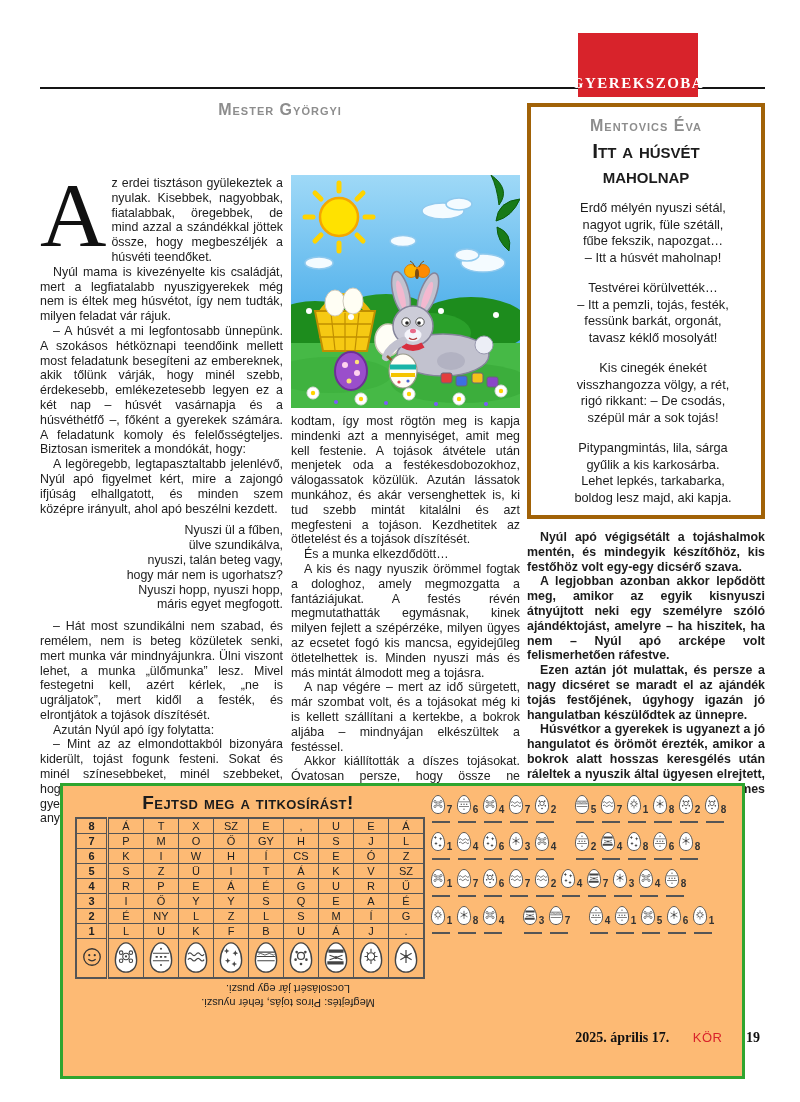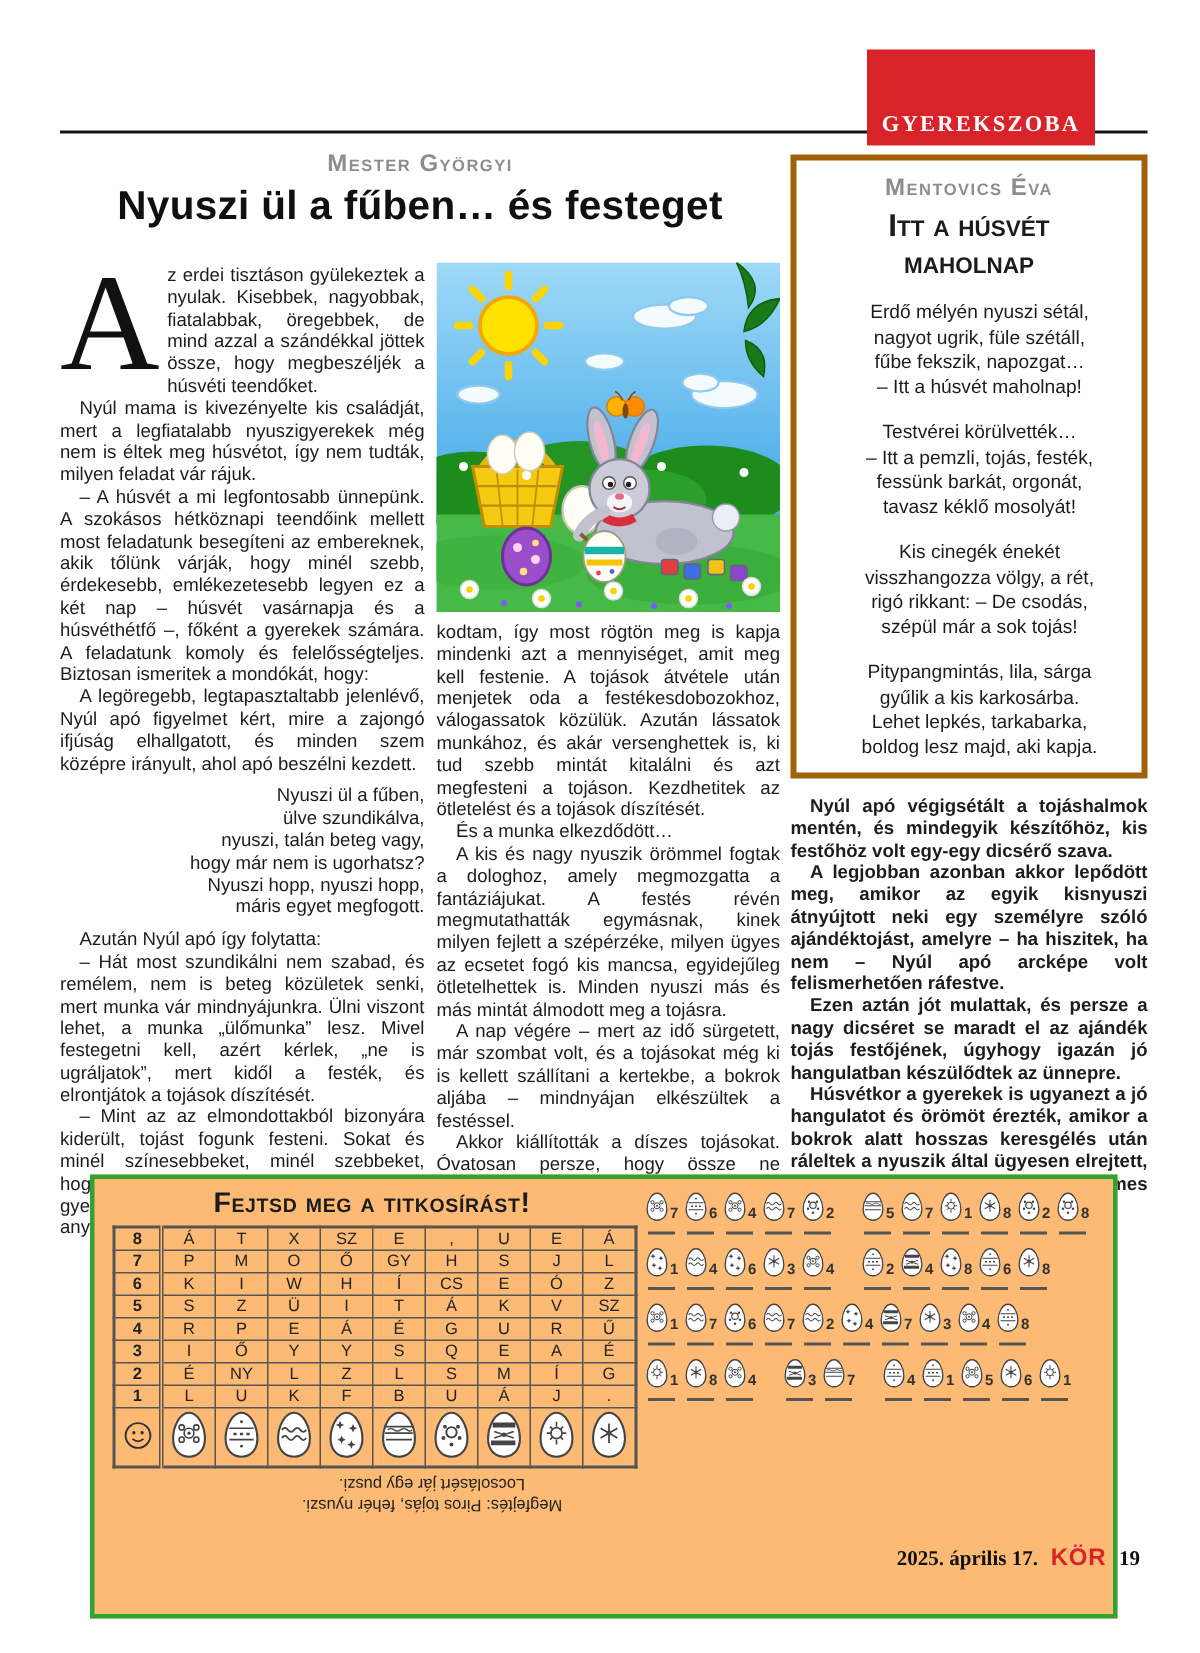--- a/index.html
+++ b/index.html
@@ -2,21 +2,21 @@
 <html lang="hu"><head>
 <meta charset="utf-8">
 <style>
   html,body{margin:0;padding:0;}
   body{width:800px;height:1102px;background:#fff;position:relative;
        font-family:"Liberation Sans",sans-serif;color:#1c1c1c;overflow:hidden;}
   .abs{position:absolute;}
 
   
   #top-rule{position:absolute;left:40px;top:87px;width:725px;height:2px;background:#151515;}
-  #section-box{position:absolute;left:578px;top:33px;width:152px;height:64px;background:#d8232b;
+  #section-box{position:absolute;left:578px;top:33px;width:120px;height:64px;background:#d8232b;
     display:flex;align-items:flex-end;justify-content:center;padding-bottom:5px;box-sizing:border-box;}
   #section-box span{color:#fff;font-family:"Liberation Serif",serif;font-weight:bold;
     font-size:15px;letter-spacing:1.5px;}
 
   
   #title-block{position:absolute;left:40px;top:101px;width:480px;text-align:center;}
   .author{font-variant:small-caps;color:#8d8d8d;font-size:16px;letter-spacing:1px;font-weight:600;}
   #main-title{font-size:27px;font-weight:bold;color:#101010;margin-top:3px;letter-spacing:0.2px;}
 
   
@@ -56,51 +56,50 @@
   .egg-unit{display:flex;flex-direction:column;align-items:center;width:24px;}
   .egg-unit .pair{display:flex;align-items:flex-end;}
   .enum{font-size:10px;font-weight:bold;color:#333;margin-left:1px;line-height:10px;}
   .dash{width:18px;height:2px;background:#555;margin-top:6px;}
   #solution{position:absolute;left:80px;top:196px;width:290px;transform:rotate(180deg);
     font-size:11px;line-height:13.5px;text-align:center;color:#222;}
 
   
   #footer{position:absolute;left:440px;top:1030px;width:320px;text-align:right;
     font-family:"Liberation Serif",serif;font-weight:bold;font-size:14px;color:#111;}
-  #footer .logo{color:#d8232b;font-family:"Liberation Sans",sans-serif;font-weight:700;
-    font-size:16px;letter-spacing:0.5px;margin:0 5px;}
+  #footer .logo{color:#d8232b;font-family:"Liberation Sans",sans-serif;font-weight:400;
+    font-size:13px;letter-spacing:0.5px;margin:0 20px;}
 </style>
 </head>
 <body>
 
 <div id="top-rule"></div>
 <div id="section-box">
   <span>GYEREKSZOBA</span>
 </div>
 
 <div id="title-block">
   <div class="author">Mester Györgyi</div>
-  <div id="main-title">Nyuszi ül a fűben… és festeget</div>
 </div>
 
 <div id="col1-text" class="col">
     <p class="para noindent"><span class="dropcap">A</span>z erdei tisztáson gyülekeztek a nyulak. Kisebbek, nagyobbak, fiatalabbak, öregebbek, de mind azzal a szándékkal jöttek össze, hogy megbeszéljék a húsvéti teendőket.</p>
     <p class="para">Nyúl mama is kivezényelte kis családját, mert a legfiatalabb nyuszigyerekek még nem is éltek meg húsvétot, így nem tudták, milyen feladat vár rájuk.</p>
     <p class="para">– A húsvét a mi legfontosabb ünnepünk. A szokásos hétköznapi teendőink mellett most feladatunk besegíteni az embereknek, akik tőlünk várják, hogy minél szebb, érdekesebb, emlékezetesebb legyen ez a két nap – húsvét vasárnapja és a húsvéthétfő –, főként a gyerekek számára. A feladatunk komoly és felelősségteljes. Biztosan ismeritek a mondókát, hogy:</p>
     <p class="para">A legöregebb, legtapasztaltabb jelenlévő, Nyúl apó figyelmet kért, mire a zajongó ifjúság elhallgatott, és minden szem középre irányult, ahol apó beszélni kezdett.</p>
     <div class="verse">
       <div>Nyuszi ül a fűben,</div>
       <div>ülve szundikálva,</div>
       <div>nyuszi, talán beteg vagy,</div>
       <div>hogy már nem is ugorhatsz?</div>
       <div>Nyuszi hopp, nyuszi hopp,</div>
       <div>máris egyet megfogott.</div>
     </div>
+    <p class="para">– Hát most szundikálni nem szabad, és remélem, nem is beteg közületek senki, mert munka vár mindnyájunkra. Ülni viszont lehet, a munka „ülőmunka” lesz. Mivel festegetni kell, azért kérlek, „ne is ugráljatok”, mert kidől a festék, és elrontjátok a tojások díszítését.</p>
     <p class="para">Azután Nyúl apó így folytatta:</p>
-    <p class="para">– Hát most szundikálni nem szabad, és remélem, nem is beteg közületek senki, mert munka vár mindnyájunkra. Ülni viszont lehet, a munka „ülőmunka” lesz. Mivel festegetni kell, azért kérlek, „ne is ugráljatok”, mert kidől a festék, és elrontjátok a tojások díszítését.</p>
     <p class="para">– Mint az az elmondottakból bizonyára kiderült, tojást fogunk festeni. Sokat és minél színesebbeket, minél szebbeket, hogy megörvendeztessük vele a gyerekeket. A tojások beszerzéséről Tyúk anyó révén már gondos-</p>
   </div>
 
 <svg id="illustration" viewBox="0 0 229 233">
   <defs>
     <linearGradient id="sky" x1="0" y1="0" x2="0" y2="1">
       <stop offset="0" stop-color="#9fd9f7"></stop>
         <stop offset="0.55" stop-color="#58b4ec"></stop>
         <stop offset="1" stop-color="#339de0"></stop>
     </linearGradient>

